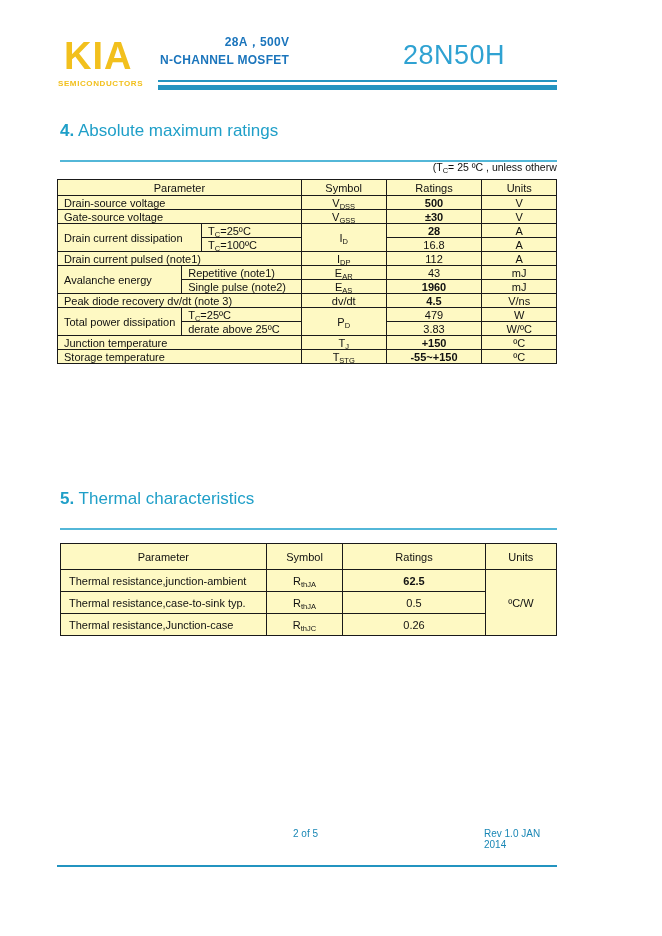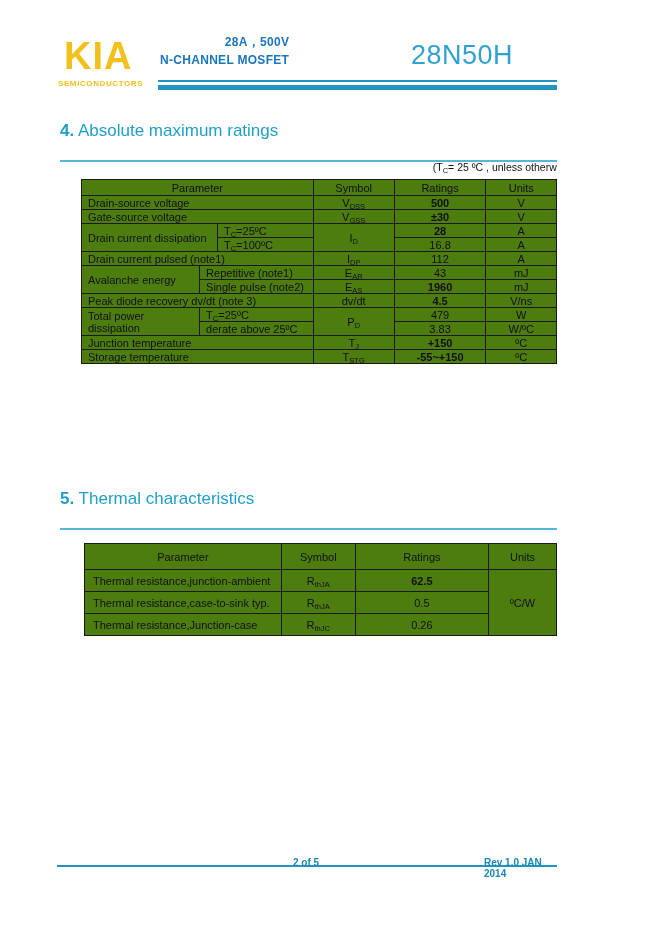--- a/index.html
+++ b/index.html
@@ -8,61 +8,61 @@
   .page { position:relative; width:557px; height:936px; background:#fff; overflow:hidden; }
 
   
   .logo-block { position:absolute; left:58px; top:37px; }
   .brand { font-size:38px; line-height:38px; font-weight:800; letter-spacing:1px;
            color:var(--brand_gold); margin-left:6px; }
   .brand-tagline { font-size:8px; font-weight:700; letter-spacing:0.6px;
            color:var(--brand_gold); margin-top:4px; }
   .mid-block { position:absolute; left:160px; top:33px; color:var(--header_blue);
            font-size:12px; font-weight:700; line-height:18px; letter-spacing:0.3px;text-align:right; }
-  .part-number { position:absolute; right:44px; top:40px; font-size:27px;
+  .part-number { position:absolute; right:52px; top:40px; font-size:27px;
            color:var(--part_cyan); letter-spacing:0.5px; }
   .rule-thin  { position:absolute; left:158px; top:80px; width:460px; height:2px;
            background:var(--accent_teal); }
   .rule-thick { position:absolute; left:158px; top:85px; width:462px; height:5px;
            background:var(--accent_teal); }
 
   
   .section-heading { position:absolute; left:60px; width:561px; font-size:17px;
            color:var(--section_teal); padding-bottom:19px;
            border-bottom:2px solid var(--underline_cyan); }
   .section-heading .num { font-weight:700; }
   .sec4 { top:121px; }
   .sec5 { top:489px; }
 
   .condition-note { position:absolute; left:57px; top:161px; width:561px;
            text-align:right; font-size:10.5px; color:#111; }
 
   
-  table { border-collapse:collapse; table-layout:fixed; background:#4d7c0f;margin-left:24px; }
+  table { border-collapse:collapse; table-layout:fixed; background:#fef9c3; }
   th, td { border:1px solid var(--border_dark); font-size:11px; text-align:center;
            vertical-align:middle; padding:0 4px; color:#111; font-weight:400; }
   td.al, th.al { text-align:left; padding-left:6px; }
   td.bd { font-weight:700; }
   sub { font-size:7.5px; line-height:0; vertical-align:-2px; letter-spacing:0; }
 
   .abs-max-table { position:absolute; left:57px; top:179px; }
   .abs-max-table th { height:16px; }
   .abs-max-table td { height:14px; }
 
   .footnote { position:absolute; left:59px; top:386px; font-size:10.5px; font-weight:600; color:#111; }
 
   .thermal-table { position:absolute; left:60px; top:543px; }
   .thermal-table th { height:26px; }
   .thermal-table td { height:22px; }
   .thermal-table td.al { padding-left:8px; }
 
   
   .footer-rule { position:absolute; left:57px; top:865px; width:562px; height:2px;
            background:var(--accent_teal); }
-  .footer-text { position:absolute; top:857px; font-size:10px; font-weight:700;
+  .footer-text { position:absolute; top:828px; font-size:10px; font-weight:400;
            color:var(--footer_teal); }
   .page-number { left:293px; }
   .revision { left:484px; }
 </style>
 </head>
 <body>
 
 <div class="page">
 
   <div class="logo-block">

